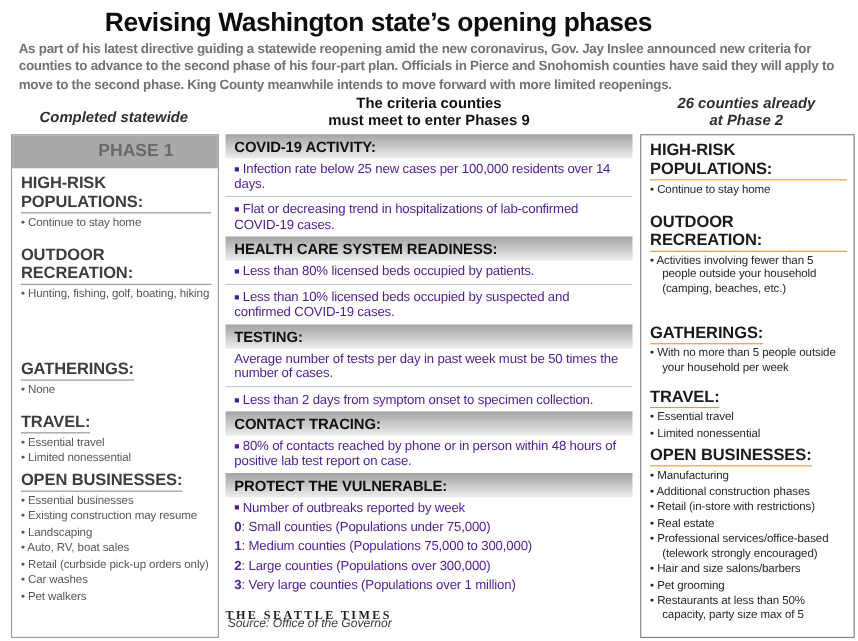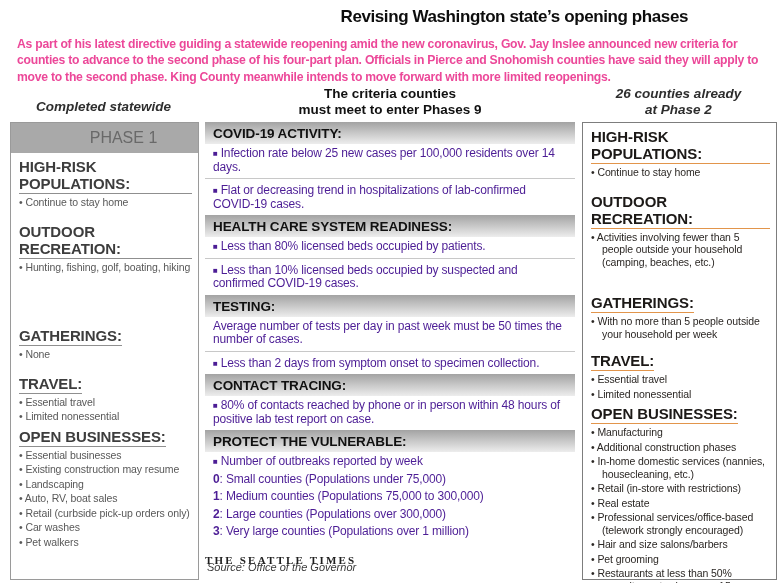--- a/index.html
+++ b/index.html
@@ -2,36 +2,36 @@
 <html style="--phase1-bar-bg: #a9a9a9; --phase1-bar-text: #696969; --phase1-underline: #8f8f8f; --left-text: #585858; --phase2-bar-bg: #e8832e; --phase2-bar-text: #221c15; --phase2-underline: #e2954b; --right-text: #2b2724; --mid-header-top: #a3a3a3; --mid-header-bottom: #ededed; --separator-line: #c8c8c8;"><head>
 <meta charset="utf-8">
 <style>
   html,body{margin:0;padding:0;background:#fff;}
   .page{
     position:relative;width:780px;height:583px;background:#ffffff;
     font-family:"Liberation Sans", sans-serif;color:#222;overflow:hidden;
   }
   
   .title{
-    position:absolute;top:7px;left:0;width:688px;text-align:right;
-    font-size:17px;font-weight:bold;letter-spacing:-0.4px;color:#0d0d0d;
+    position:absolute;top:7px;left:0;width:688px;text-align:center;
+    font-size:24px;font-weight:bold;letter-spacing:-0.4px;color:#0d0d0d;
   }
   .intro{
     position:absolute;top:36px;left:17px;width:748px;
-    font-size:12.2px;font-weight:600;line-height:16.3px;letter-spacing:-0.25px;color:#ec4899;
+    font-size:12.2px;font-weight:600;line-height:16.3px;letter-spacing:-0.25px;color:#737373;
   }
   .subhead{position:absolute;top:86px;text-align:center;font-weight:bold;font-size:13.5px;line-height:15.5px;color:#2e2e2e;}
   .subhead.left{left:10px;width:187px;top:99px;font-style:italic;}
   .subhead.mid{left:205px;width:370px;color:#111;}
   .subhead.right{left:582px;width:193px;font-style:italic;}
   
   .side-box{position:absolute;top:122px;background:#fff;}
   .box-left{left:10px;width:187px;height:456px;border:1px solid #9a9a9a;}
   .box-right{left:582px;width:193px;height:456px;border:1px solid #7d7d7d;}
-  .phase-bar{height:30px;line-height:30px;text-align:center;font-weight:normal;font-size:16px;padding-left:38px;}
+  .phase-bar{height:30px;line-height:30px;text-align:center;font-weight:bold;font-size:16px;padding-left:38px;}
   .box-left  .phase-bar{background:var(--phase1-bar-bg);color:var(--phase1-bar-text);}
   .box-right .phase-bar{background:var(--phase2-bar-bg);color:var(--phase2-bar-text);}
   .col-body{padding:0 6px 0 8px;}
   .side-sec{margin-top:4px;}
   .side-head{font-weight:bold;font-size:15px;letter-spacing:-0.1px;margin-bottom:2px;}
   .side-head span{display:inline-block;padding-bottom:1px;border-bottom:1.5px solid #999;}
   .box-left  .side-head{color:#3d3d3d;}
   .box-left  .side-head span{border-bottom-color:var(--phase1-underline);}
   .box-right .side-head{color:#1c1917;}
   .box-right .side-head span{border-bottom-color:var(--phase2-underline);}
@@ -177,21 +177,20 @@
         </div>
         <div class="side-sec">
           <div class="side-head"><span>TRAVEL:</span></div>
           <div class="side-item">• Essential travel</div>
           <div class="side-item">• Limited nonessential</div>
         </div>
         <div class="side-sec">
           <div class="side-head"><span>OPEN BUSINESSES:</span></div>
           <div class="side-item">• Manufacturing</div>
           <div class="side-item">• Additional construction phases</div>
-          <div class="side-item">• In-home domestic services (nannies, housecleaning, etc.)</div>
           <div class="side-item">• Retail (in-store with restrictions)</div>
           <div class="side-item">• Real estate</div>
           <div class="side-item">• Professional services/office-based (telework strongly encouraged)</div>
           <div class="side-item">• Hair and size salons/barbers</div>
           <div class="side-item">• Pet grooming</div>
           <div class="side-item">• Restaurants at less than 50% capacity, party size max of 5</div>
         </div>
       </div>
   </div>
 

